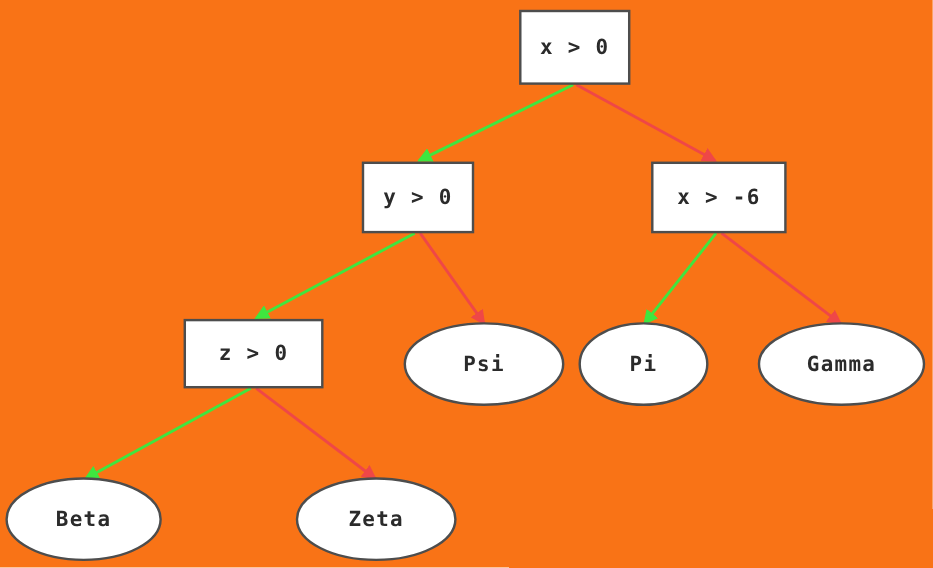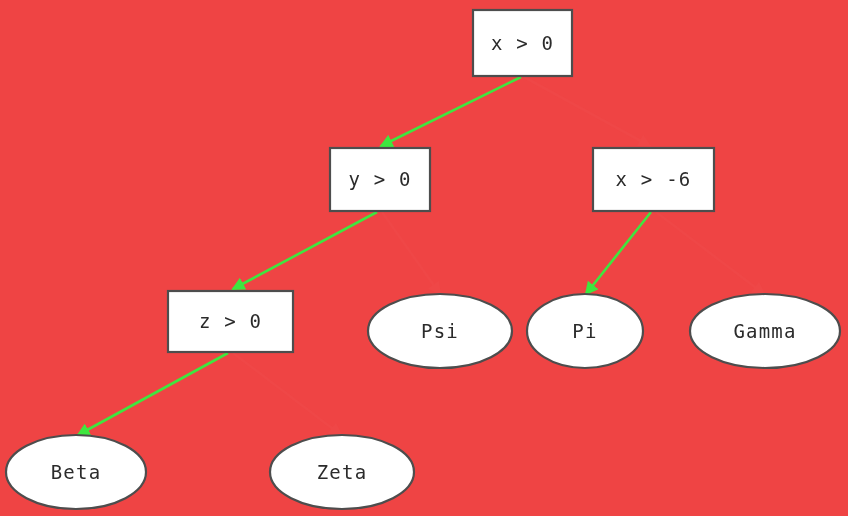--- a/index.html
+++ b/index.html
@@ -4,23 +4,24 @@
 <style>
   html, body {
     margin: 0;
     padding: 0;
     background: #ffffff;
   }
   #canvas-wrap {
     position: relative;
     width: 848px;
     height: 516px;
-    background: #ef4444;
+    background: #f97316;
     overflow: hidden;
     font-family: "DejaVu Sans Mono", "Liberation Mono", monospace;
+    font-weight: bold;
   }
   svg#tree-svg {
     display: block;
     width: 848px;
     height: 516px;
   }
   .node-box {
     fill: #ffffff;
     stroke: #4d4d4d;
     stroke-width: 2.2;

